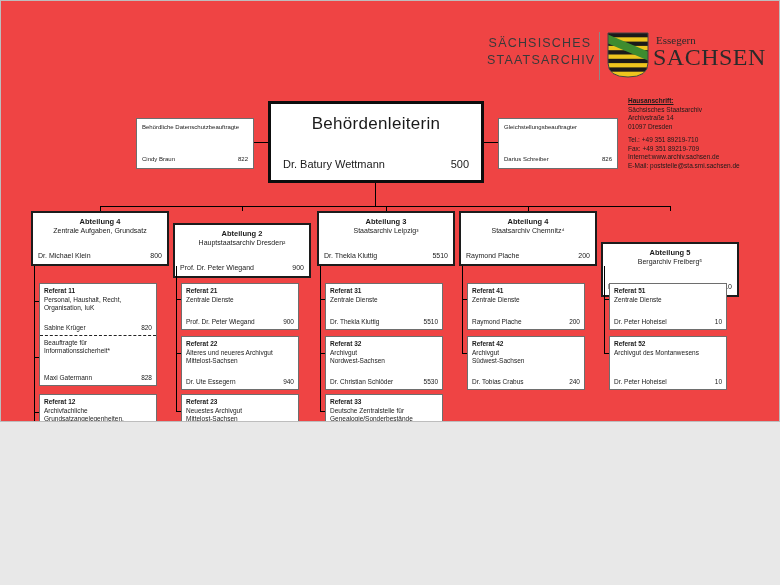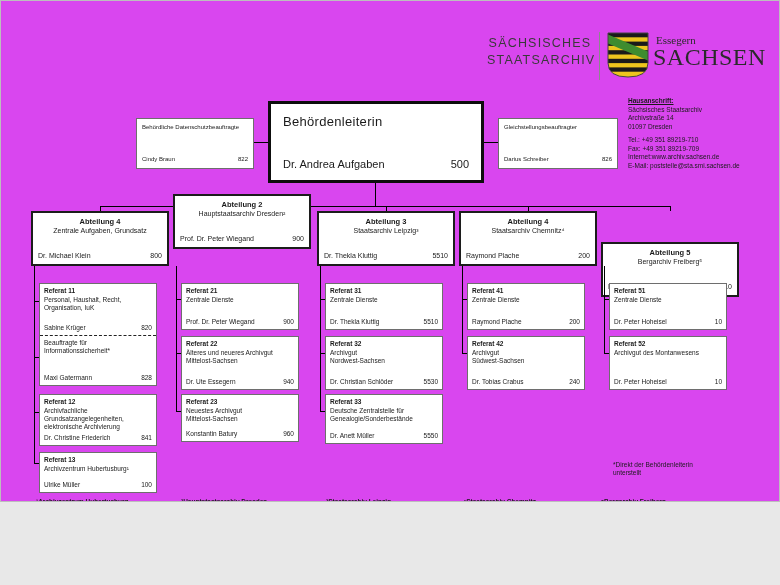--- a/index.html
+++ b/index.html
@@ -1,32 +1,32 @@
 <!DOCTYPE html>
 <html><head>
 <meta charset="utf-8">
 <style>
   html,body{margin:0;padding:0;background:#e8e8e8;}
-  .page{position:relative;width:780px;height:502px;background:#d946ef;border:1px solid #bdbdbd;
+  .page{position:relative;width:780px;height:422px;background:#ef4444;border:1px solid #bdbdbd;
         box-sizing:border-box;font-family:"Liberation Sans",sans-serif;color:#1a1a1a;overflow:hidden;}
   .abs{position:absolute;box-sizing:border-box;}
   .cline{position:absolute;background:#000;}
   .box{position:absolute;background:#fff;border:1px solid #6e6e6e;box-sizing:border-box;}
   .heavy{border:3px solid #0d0d0d;}
   .dept{border:2px solid #1c1c1c;}
   .ref{display:flex;flex-direction:column;font-size:6.5px;line-height:8px;padding:3px 4px;}
   .ref .t{font-weight:bold;margin-bottom:1px;}
   .sp{flex:1;}
   .nr{display:flex;justify-content:space-between;}
   .deptbox{display:flex;flex-direction:column;font-size:7px;line-height:9px;padding:4px 5px;text-align:center;}
   .deptbox .dt{font-weight:bold;font-size:7.5px;}
   .deptbox .nr{text-align:left;}
   .staff{display:flex;flex-direction:column;font-size:6px;line-height:7.5px;padding:5px 5px;}
   .leaderbox{display:flex;flex-direction:column;padding:10px 12px;}
-  .leaderbox .lt{font-size:13px;letter-spacing:.3px;}
+  .leaderbox .lt{text-align:center;font-size:17px;letter-spacing:.3px;}
   .leaderbox .nr{font-size:11px;}
   .logo1{font-size:12.5px;letter-spacing:1.2px;line-height:17px;color:#3a3a3a;text-align:center;}
   .serif{font-family:"Liberation Serif",serif;color:#2b2b2b;}
   .addr{font-size:6.5px;line-height:8.5px;}
   .addr .lbl{font-weight:bold;text-decoration:underline;}
   .fn{font-size:6.5px;line-height:8px;width:140px;}
   .fn .ft{font-weight:bold;margin-bottom:1px;}
   .fn div:not(.ft){padding-left:2px;}
   .tiny{font-size:6.5px;line-height:8px;}
   .dash{border-bottom:1px dashed #222;}
@@ -92,21 +92,21 @@
     <div class="nr">
         <span>Cindy Braun</span>
         <span>822</span>
       </div>
   </div>
 
   <div class="box heavy leaderbox" style="left:267px;top:100px;width:216px;height:82px;">
     <div class="lt">Behördenleiterin</div>
     <div class="sp"></div>
     <div class="nr">
-        <span>Dr. Andrea Aufgaben</span>
+        <span>Dr. Batury Wettmann</span>
         <span>500</span>
       </div>
   </div>
 
   <div class="box staff" style="left:497px;top:117px;width:120px;height:51px;">
     <div>Gleichstellungsbeauftragter</div>
     <div class="sp"></div>
     <div class="nr">
         <span>Darius Schreiber</span>
         <span>826</span>
@@ -115,21 +115,21 @@
 
   <div class="box dept deptbox" style="left:30px;top:210px;width:138px;height:55px;">
     <div class="dt">Abteilung 4</div>
     <div>Zentrale Aufgaben, Grundsatz</div>
     <div class="sp"></div>
     <div class="nr">
         <span>Dr. Michael Klein</span>
         <span>800</span>
       </div>
   </div>
-  <div class="box dept deptbox" style="left:172px;top:193px;width:138px;height:55px;">
+  <div class="box dept deptbox" style="left:172px;top:222px;width:138px;height:55px;">
     <div class="dt">Abteilung 2</div>
     <div>Hauptstaatsarchiv Dresden²</div>
     <div class="sp"></div>
     <div class="nr">
         <span>Prof. Dr. Peter Wiegand</span>
         <span>900</span>
       </div>
   </div>
   <div class="box dept deptbox" style="left:316px;top:210px;width:138px;height:55px;">
     <div class="dt">Abteilung 3</div>

